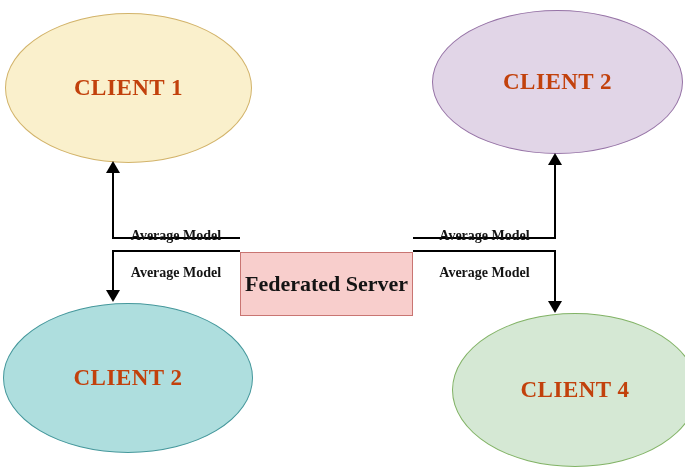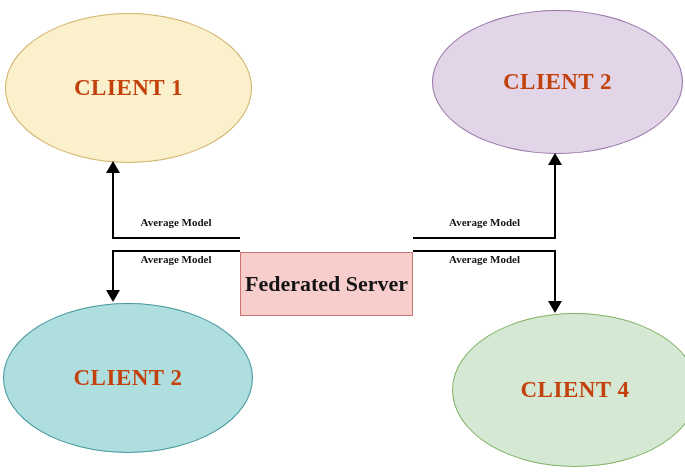--- a/index.html
+++ b/index.html
@@ -60,24 +60,25 @@
     border-bottom: 12px solid #000000;
   }
   .arrow-down {
     border-left: 7px solid transparent;
     border-right: 7px solid transparent;
     border-top: 12px solid #000000;
   }
   .edge-label {
     position: absolute;
     font-weight: bold;
-    font-size: 11px;
+    font-size: 14px;
     color: #141414;
     text-align: center;
     white-space: nowrap;
+    margin-top: 12px;
   }
   
   #node-client1 { left: 5px;   top: 13px;  width: 247px; height: 150px; }
   #node-client2 { left: 432px; top: 10px;  width: 251px; height: 144px; }
   #node-client3 { left: 3px;   top: 303px; width: 250px; height: 150px; }
   #node-client4 { left: 452px; top: 313px; width: 246px; height: 154px; }
 </style>
 </head>
 <body>
 

